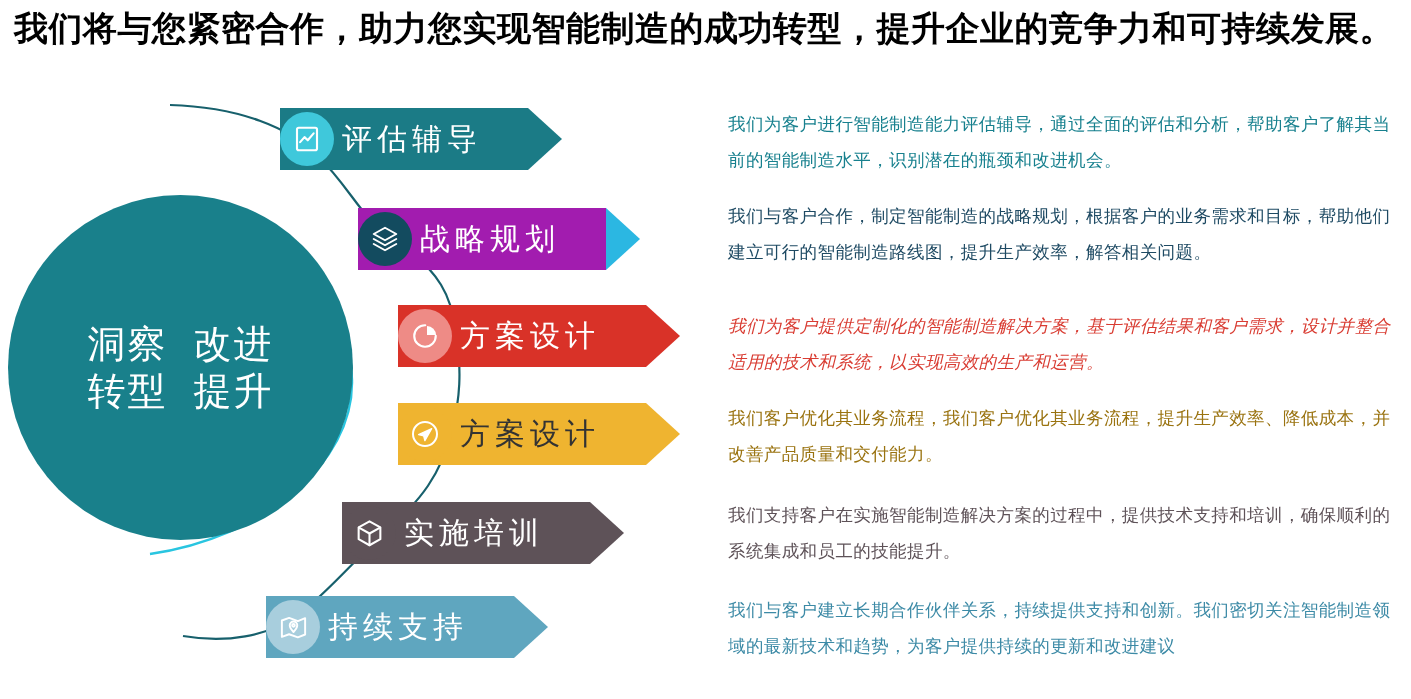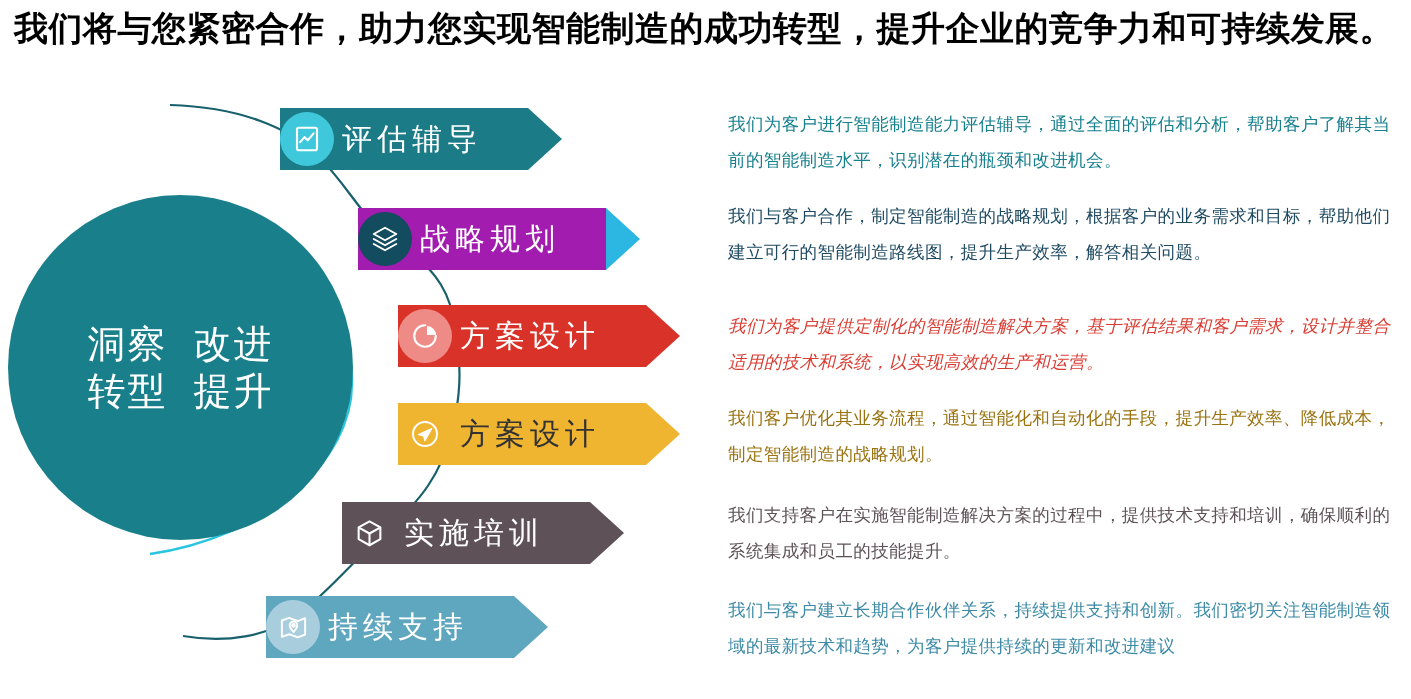--- a/index.html
+++ b/index.html
@@ -249,16 +249,16 @@
         <circle cx="12" cy="10.3" r="1.05"></circle>
       </svg>
     </div>
   </div>
 </div>
 
 <div class="paras">
   <div class="para" id="p1" style="top: 106px; color: rgb(23, 128, 142);">我们为客户进行智能制造能力评估辅导，通过全面的评估和分析，帮助客户了解其当前的智能制造水平，识别潜在的瓶颈和改进机会。</div>
   <div class="para" id="p2" style="top: 198px; color: rgb(30, 74, 99);">我们与客户合作，制定智能制造的战略规划，根据客户的业务需求和目标，帮助他们建立可行的智能制造路线图，提升生产效率，解答相关问题。</div>
   <div class="para" id="p3" style="top: 308px; color: rgb(217, 60, 50); font-style: italic;">我们为客户提供定制化的智能制造解决方案，基于评估结果和客户需求，设计并整合适用的技术和系统，以实现高效的生产和运营。</div>
-  <div class="para" id="p4" style="top: 400px; color: rgb(154, 115, 16);">我们客户优化其业务流程，通过智能化和自动化的手段，提升生产效率、降低成本，制定智能制造的战略规划。</div>
+  <div class="para" id="p4" style="top: 400px; color: rgb(154, 115, 16);">我们客户优化其业务流程，我们客户优化其业务流程，提升生产效率、降低成本，并改善产品质量和交付能力。</div>
   <div class="para" id="p5" style="top: 497px; color: rgb(94, 82, 88);">我们支持客户在实施智能制造解决方案的过程中，提供技术支持和培训，确保顺利的系统集成和员工的技能提升。</div>
   <div class="para" id="p6" style="top: 592px; color: rgb(60, 138, 166);">我们与客户建立长期合作伙伴关系，持续提供支持和创新。我们密切关注智能制造领域的最新技术和趋势，为客户提供持续的更新和改进建议</div>
 </div>
 
 </body></html>

